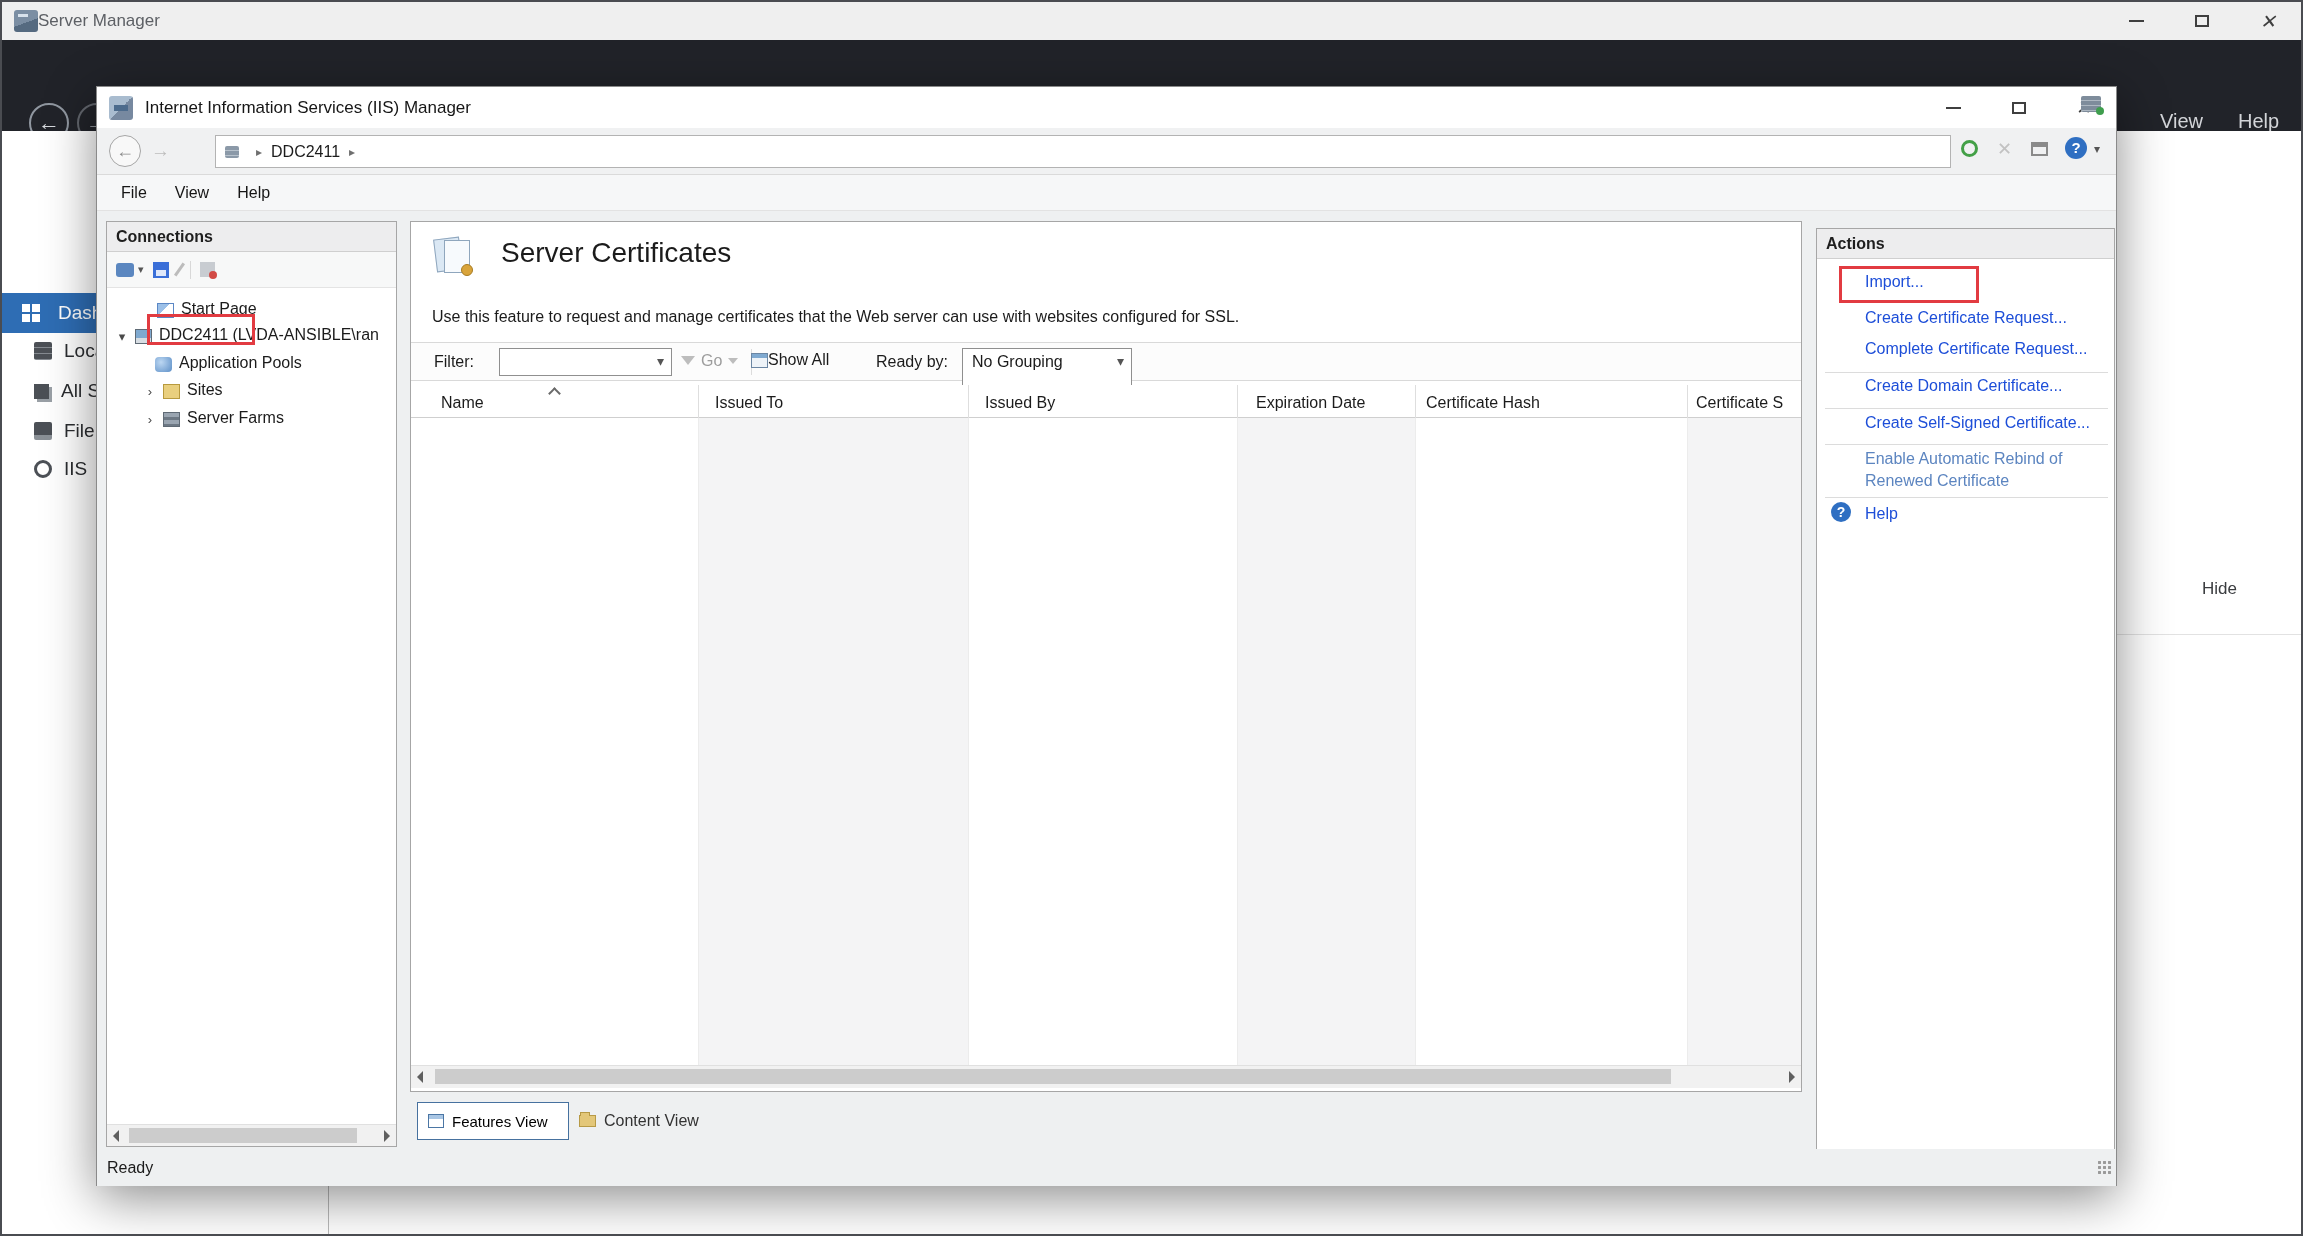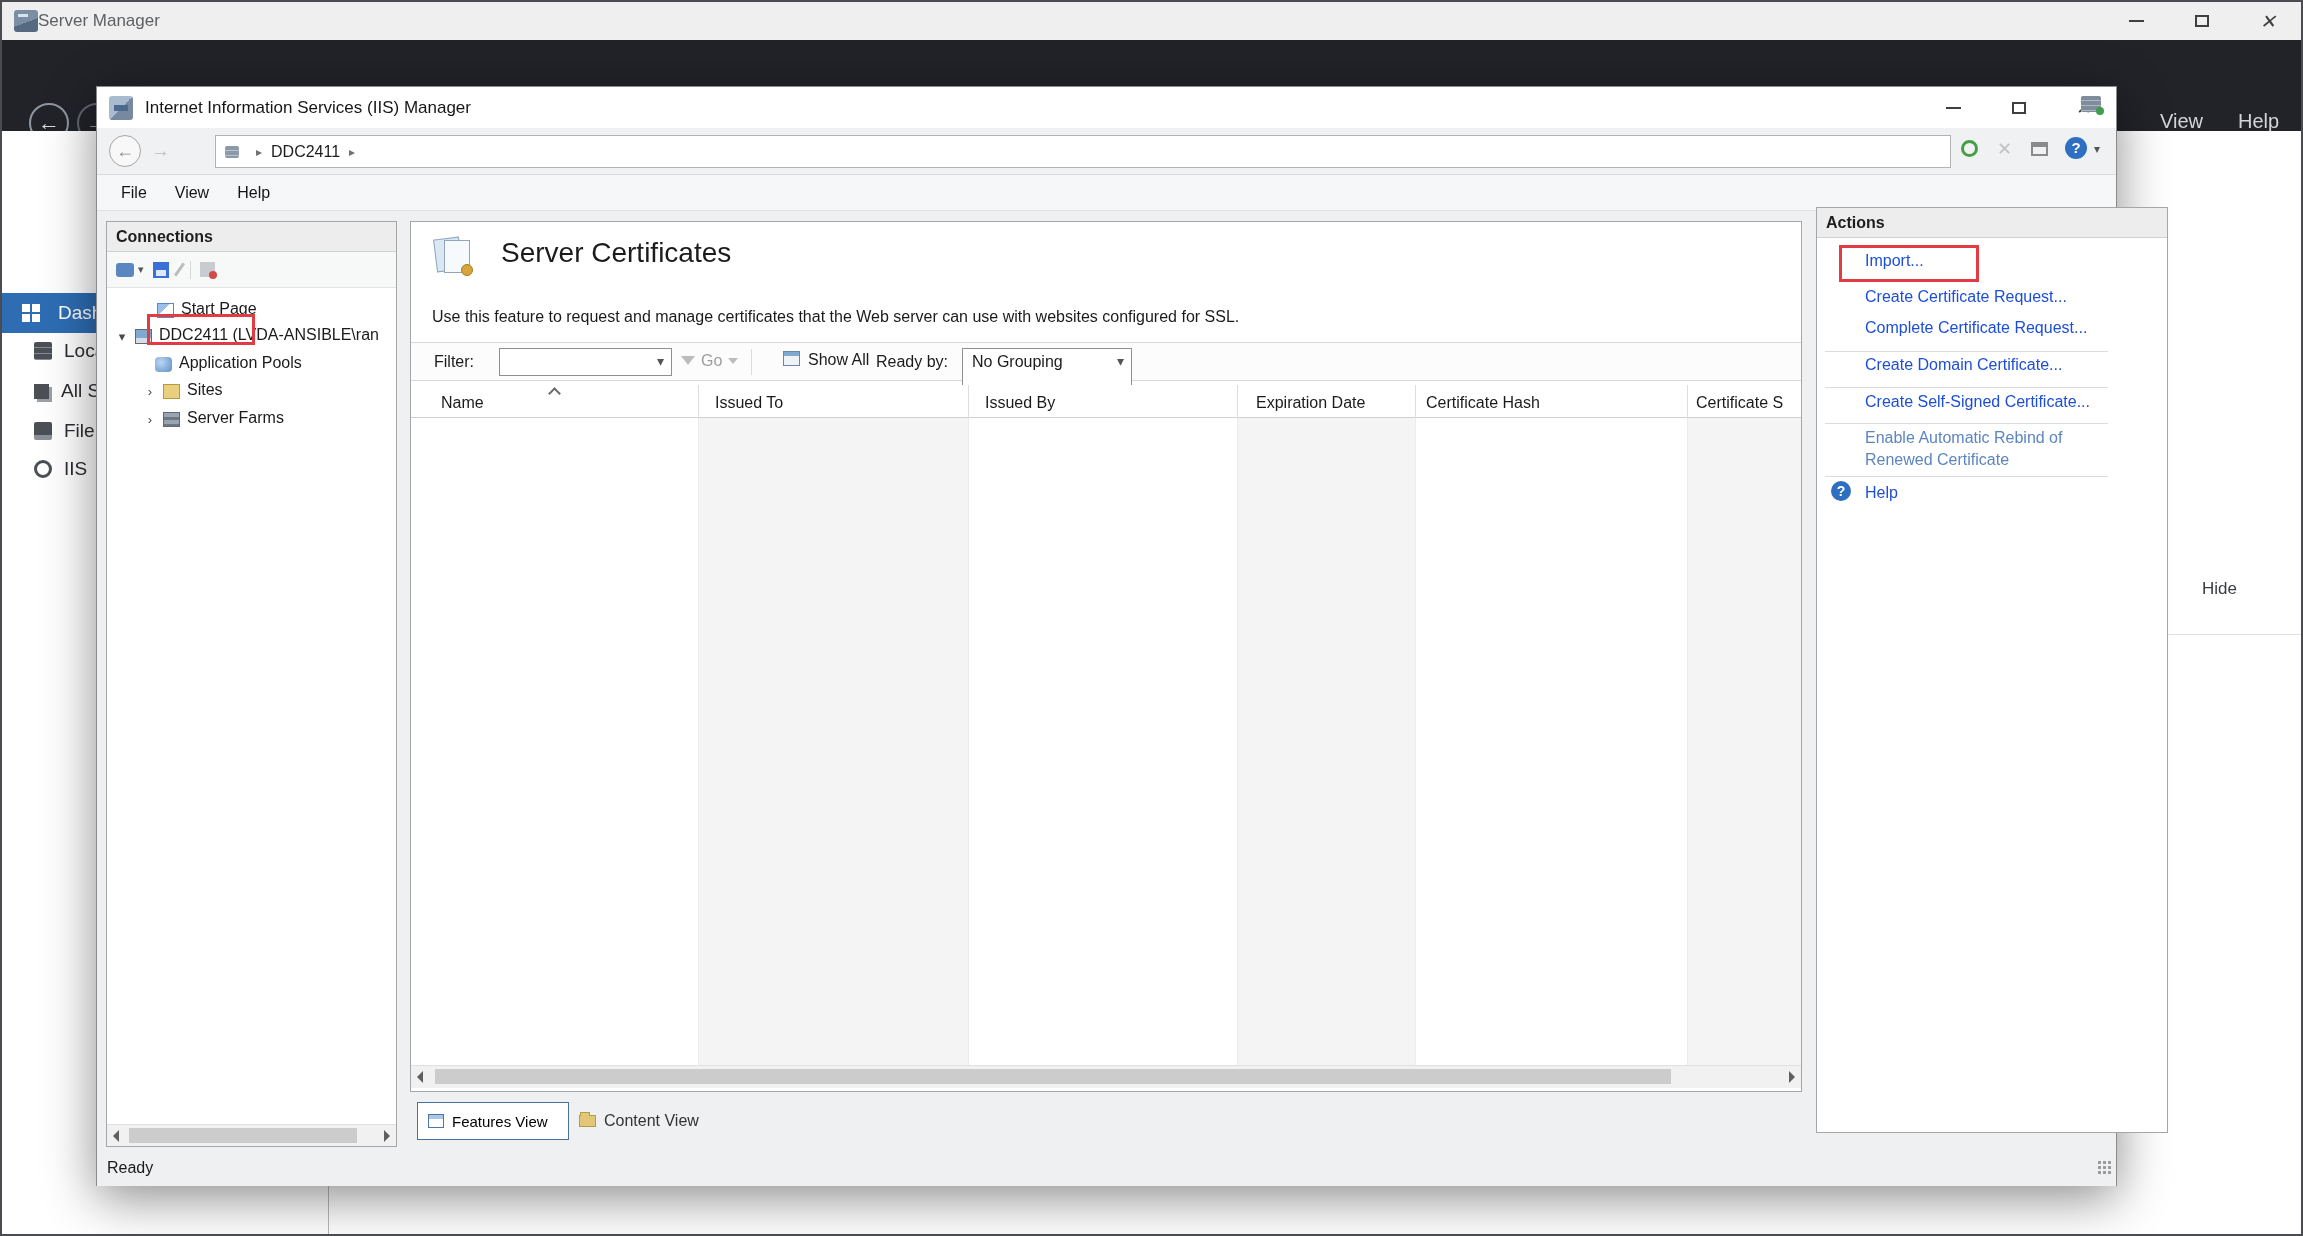--- a/index.html
+++ b/index.html
@@ -111,38 +111,38 @@
   .feat-title{position:absolute;left:90px;top:15px;font-size:28px;color:#1b1b1b}
   .feat-desc{position:absolute;left:21px;top:86px;font-size:16px;color:#1b1b1b}
   .filterbar{position:absolute;left:0;top:120px;width:100%;height:39px;background:#fcfcfc;border-top:1px solid #d9d9d9;border-bottom:1px solid #d9d9d9}
   .fb-label{position:absolute;top:10px;font-size:16px;color:#1b1b1b}
   .fb-combo{position:absolute;left:88px;top:5px;width:173px;height:28px;background:#fff;border:1px solid #8f8f8f}
   .dd-caret::after{content:"▾";position:absolute;right:7px;top:4px;color:#555;font-size:14px}
   .fb-go{position:absolute;left:270px;top:7px;display:flex;align-items:center;gap:6px;font-size:16px;color:#9d9d9d}
   .funnel{width:0;height:0;border:7px solid transparent;border-top:9px solid #bdbdbd;margin-top:6px}
   .mini-caret{width:0;height:0;border:5px solid transparent;border-top:6px solid #bdbdbd;margin-top:5px}
   .fb-sep{position:absolute;top:6px;width:1px;height:26px;background:#dcdcdc}
-  .fb-showall{position:absolute;left:372px;top:8px;display:flex;gap:8px;font-size:16px;color:#1b1b1b}
+  .fb-showall{position:absolute;left:340px;top:8px;display:flex;align-items:center;font-size:16px;color:#1b1b1b}
   .sa-ic{width:17px;height:15px;background:linear-gradient(#7fa9d0 0 33%,#eef3f8 33%);border:1px solid #6b86a3}
   .fb-group-dd{position:absolute;left:551px;top:5px;width:170px;height:44px;background:#fff;border:1px solid #8f8f8f;font-size:16px;color:#1b1b1b;padding:4px 0 0 9px}
   .colhead{position:absolute;left:0;top:163px;width:100%;height:33px;background:#fff;border-bottom:1px solid #cfcfcf}
   .ch{position:absolute;top:0;height:33px;border-right:1px solid #dedede;font-size:16px;color:#1b1b1b;padding-top:9px;overflow:hidden;white-space:nowrap}
   .sortch{position:absolute;left:139px;top:4px;width:9px;height:9px;border-left:2px solid #6a6a6a;border-top:2px solid #6a6a6a;transform:rotate(45deg)}
   .stripe{position:absolute;top:196px;height:647px;border-right:1px solid #ececec}
   .stripe.shade{background:#f4f4f5}
 
   
   .tab-f{position:absolute;left:320px;top:1015px;width:152px;height:38px;background:#fff;border:1px solid #46719f;display:flex;align-items:center;gap:8px;padding-left:10px;font-size:15px;color:#000}
   .tf-ic{width:16px;height:14px;border:1px solid #4b76a4;background:linear-gradient(#a9c6e4 0 35%,#fff 35%)}
   .tab-c{position:absolute;left:482px;top:1015px;height:38px;display:flex;align-items:center;gap:8px;font-size:16px;color:#333}
   .tc-ic{width:17px;height:12px;background:#e3c779;border:1px solid #b79a46;position:relative}
   .tc-ic::before{content:"";position:absolute;left:0;top:-4px;width:8px;height:3px;background:#e3c779;border:1px solid #b79a46;border-bottom:none}
 
   
-  .actions{left:1719px;top:120px;width:352px;height:926px}
+  .actions{left:1719px;top:141px;width:299px;height:926px}
   .act-item{position:absolute;left:48px;font-size:16px;color:#1d4ed8;white-space:nowrap}
   .act-item.wrap{white-space:normal;width:238px;line-height:22px;color:#5c85c0}
   .act-sep{position:absolute;left:8px;width:283px;height:1px;background:#dcdcdc}
   .act-help-ic{position:absolute;left:14px;top:273px;width:20px;height:20px;border-radius:50%;background:#2f6fc2;color:#fff;font-size:14px;font-weight:bold;text-align:center;line-height:20px}
 
   
   .iis-status{position:absolute;left:0;top:1062px;width:100%;height:37px;background:#eef0f1;display:flex;align-items:center;font-size:16px;color:#1b1b1b;padding-left:10px}
   .st-icon{position:absolute;left:1984px;top:9px;width:20px;height:16px;background:repeating-linear-gradient(180deg,#7e8c9b 0 4px,#aeb8c2 4px 5px);border-radius:2px}
   .st-icon::after{content:"";position:absolute;right:-3px;bottom:-3px;width:8px;height:8px;border-radius:50%;background:#3f9e4e}
   .grip{position:absolute;right:3px;top:1073px;width:16px;height:16px;background-image:radial-gradient(#9a9a9a 1.4px,transparent 1.6px);background-size:5px 5px}

